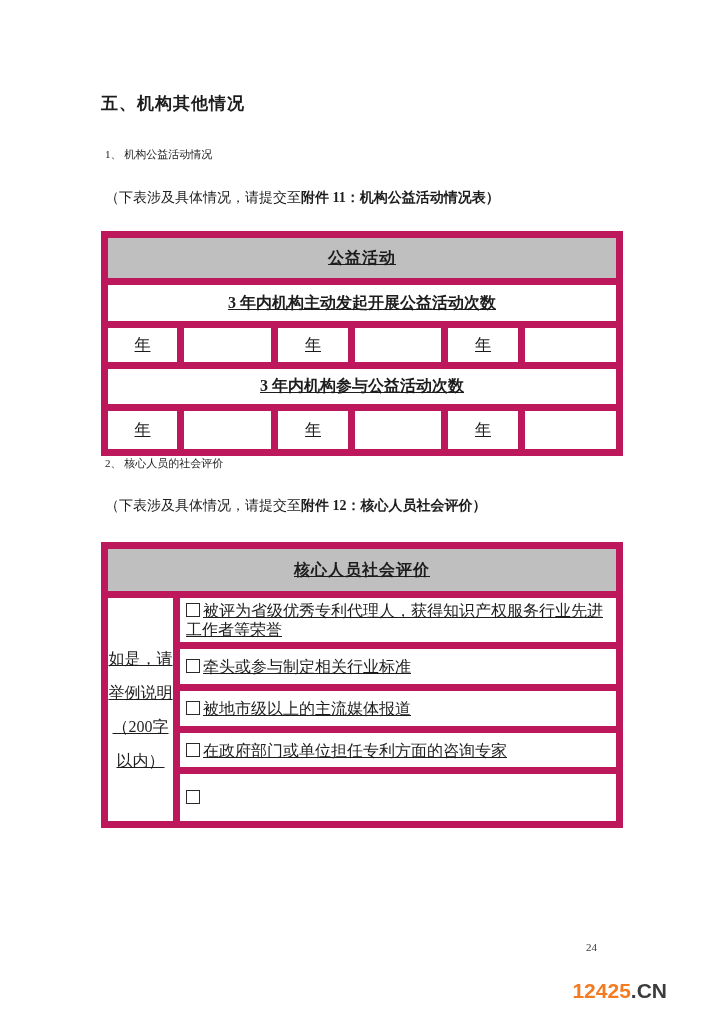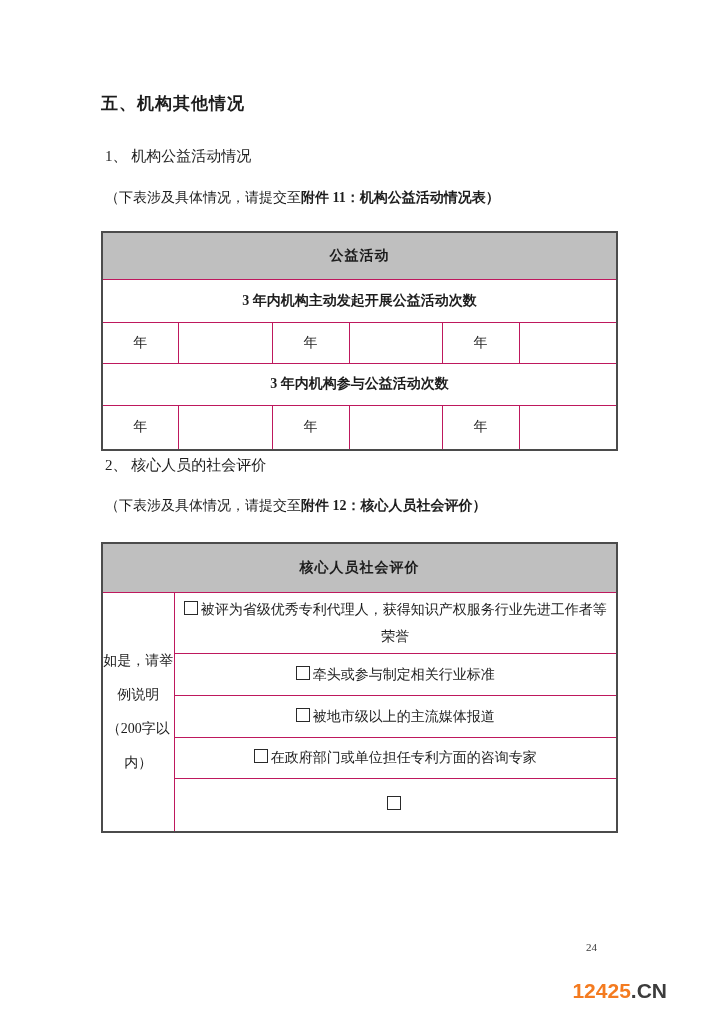--- a/index.html
+++ b/index.html
@@ -1,30 +1,30 @@
 <!DOCTYPE html>
 <html><head>
 <meta charset="utf-8">
 <style>
   html,body{margin:0;padding:0;background:#ffffff;}
   .page{position:relative;width:676px;height:1018px;background:#ffffff;
         font-family:"Liberation Serif","DejaVu Serif",serif;color:#1d1d1d;overflow:hidden;}
   .abs{position:absolute;}
   .title{left:101px;top:92px;font-family:"Liberation Sans","DejaVu Sans",sans-serif;
          font-weight:bold;font-size:17px;letter-spacing:1px;}
-  .sub{left:105px;font-size:15px;}
+  .sub{left:105px;font-size:11px;}
   .note{left:105px;font-size:14px;}
   .note b{font-weight:bold;}
   table.tbl{border-collapse:collapse;table-layout:fixed;position:absolute;left:101px;
             border:2px solid #4b4b4b;}
-  .tbl td{border:1px solid #be185d;font-size:14px;text-align:center;
-          vertical-align:middle;padding:0;overflow:hidden;}
+  .tbl td{border:7px solid #be185d;font-size:16px;text-align:center;
+          vertical-align:middle;padding:0;overflow:hidden;text-decoration:underline;}
   .hdr{background:#bfbfbf;font-weight:bold;letter-spacing:1px;}
   .brow{font-weight:bold;}
-  .t2 .opt{text-align:center;padding:3px 6px;line-height:27px;}
+  .t2 .opt{text-align:left;padding:3px 6px;line-height:19px;}
   .cbx{display:inline-block;width:12px;height:12px;border:1px solid #2a2a2a;
        vertical-align:-1px;margin-right:3px;background:#ffffff;}
   .lblcell{text-align:justify;padding:0 5px;line-height:34px;margin-top:48px;}
   .pagenum{left:586px;top:941px;width:40px;text-align:left;font-size:11px;color:#3a3a3a;}
   .watermark{right:9px;top:979px;font-family:"Liberation Sans","DejaVu Sans",sans-serif;
              font-weight:bold;font-size:21px;margin-left:17px;}
   .wm-o{color:#f47b20;}
   .wm-d{color:#3c3c3c;}
 </style>
 </head>

